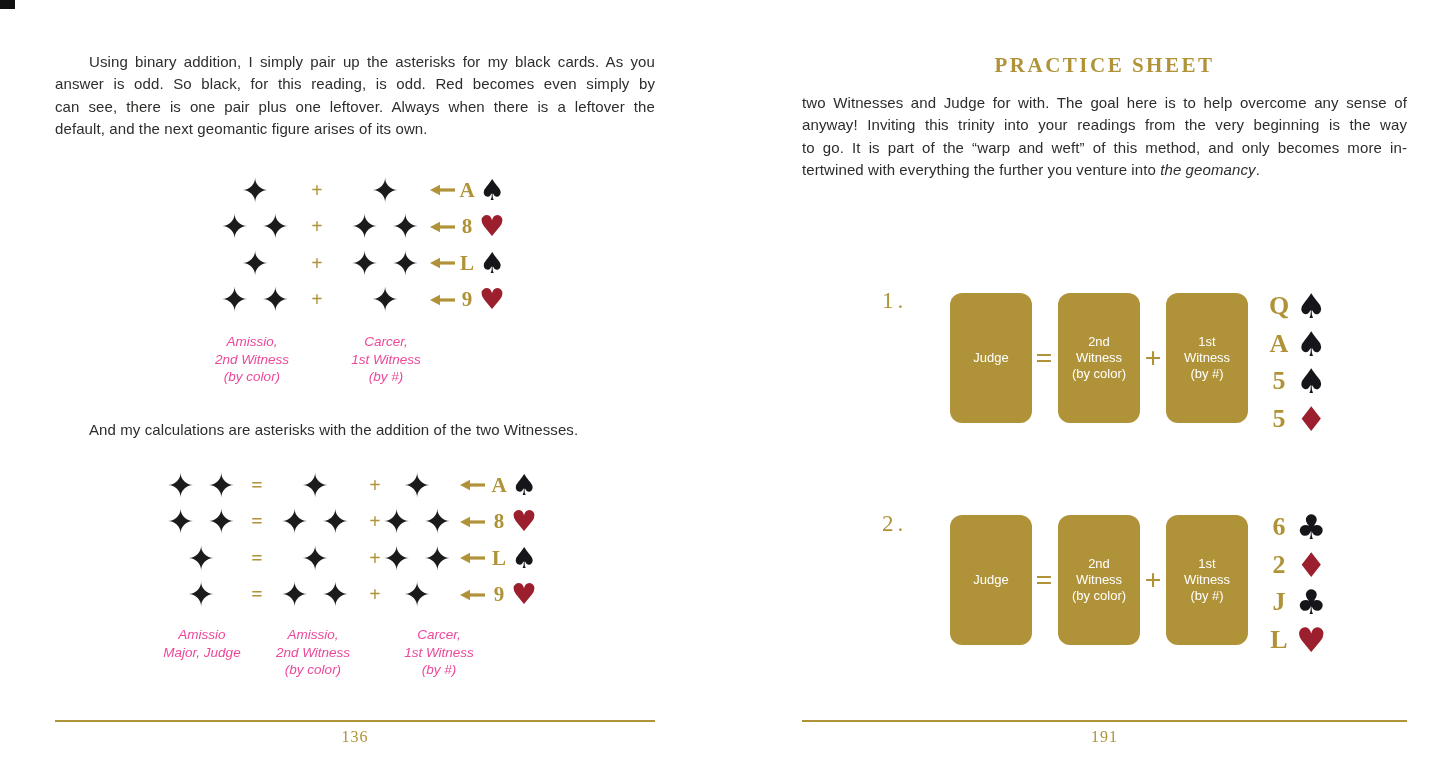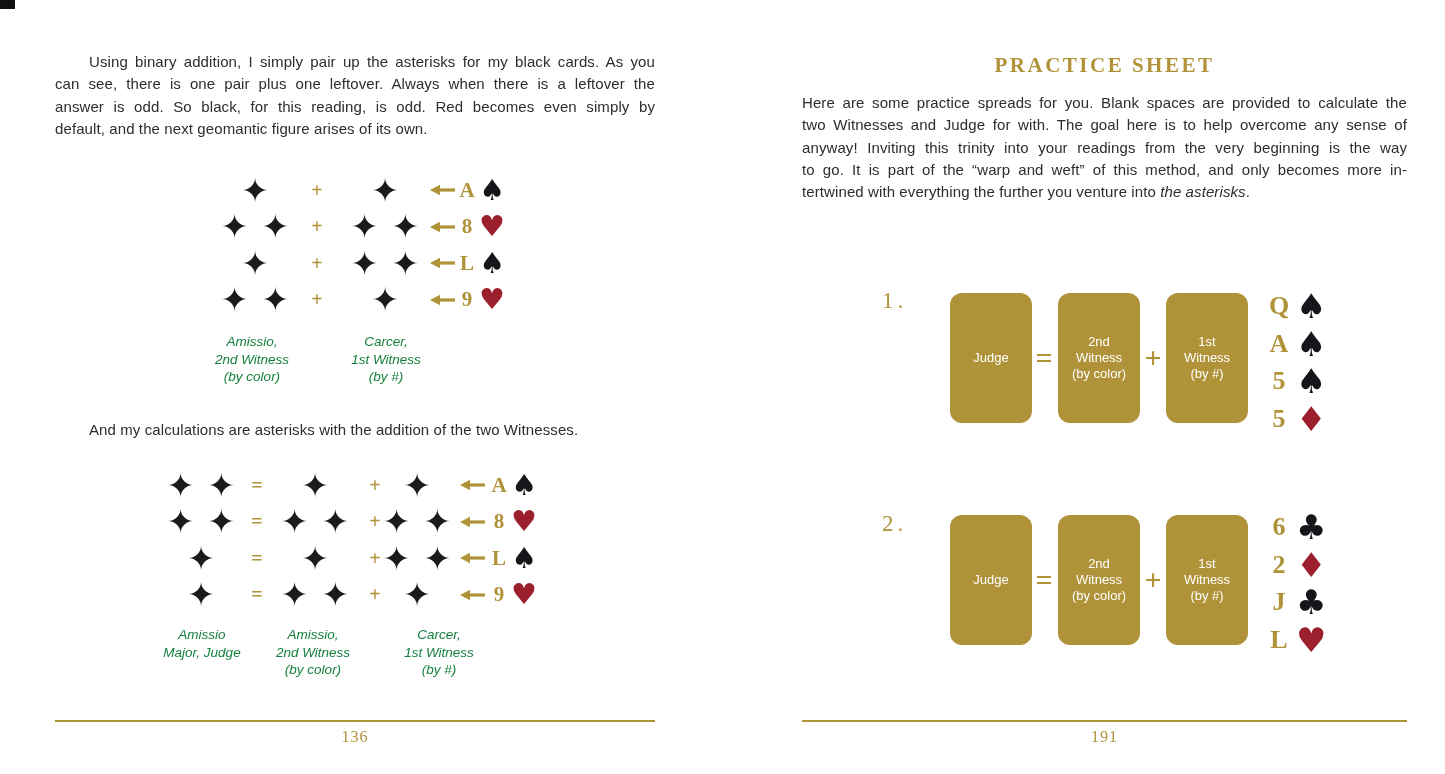--- a/index.html
+++ b/index.html
@@ -24,21 +24,21 @@
   .cell{position:absolute;display:flex;align-items:center;justify-content:center;}
   .star{font-size:33px;line-height:1;color:#1b1b1b;font-family:"DejaVu Sans",sans-serif;}
   .star + .star{margin-left:13px;}
   .op{font-family:"Liberation Serif",serif;font-size:20px;color:var(--gold);font-weight:bold;}
   .arrow{color:var(--gold);line-height:0;}
   .diagram-rank{font-family:"Liberation Serif",serif;font-weight:bold;font-size:21px;color:var(--gold);}
   .diagram-suit{font-size:29px;line-height:1;font-family:"DejaVu Sans",sans-serif;}
   .suit-ink{color:#15151a;}
   .suit-red{color:var(--red);}
   .fig-label{position:absolute;width:150px;text-align:center;font-style:italic;
-             font-size:13.5px;line-height:17.5px;color:#15803d;}
+             font-size:13.5px;line-height:17.5px;color:#ec4899;}
 
   
   .sheet-title{position:absolute;top:53px;left:0;width:100%;text-align:center;
                font-family:"Liberation Serif",serif;font-weight:bold;font-size:21px;
                letter-spacing:2.5px;color:var(--gold);}
   .item-number{position:absolute;font-family:"Liberation Serif",serif;font-size:23px;
                color:var(--gold);letter-spacing:4px;}
   .card-box{position:absolute;width:82px;height:130px;border-radius:12px;background:var(--gold);
             display:flex;flex-direction:column;align-items:center;justify-content:center;
             color:#fff;font-size:13px;line-height:16px;text-align:center;}
@@ -56,22 +56,22 @@
 </style>
 </head>
 <body>
 
 <div class="spread">
   <div class="scan-artifact"></div>
 
   <div class="page" id="page-left">
     <div class="para indent-first" id="para1" style="top:51px;">
         <div class="line">Using binary addition, I simply pair up the asterisks for my black cards. As you</div>
+        <div class="line">answer is odd. So black, for this reading, is odd. Red becomes even simply by</div>
         <div class="line">can see, there is one pair plus one leftover. Always when there is a leftover the</div>
-        <div class="line">answer is odd. So black, for this reading, is odd. Red becomes even simply by</div>
         <div class="line last">default, and the next geomantic figure arises of its own.</div>
       </div>
     <div class="diagram" id="diagram-top" style="top: 172px; height: 146px;">
         <div class="cell" style="left: 140px; top: 0px; width: 120px; height: 36.5px;">
           <span class="star">✦</span>
         </div>
         <div class="cell" style="left: 270px; top: 0px; width: 120px; height: 36.5px;">
           <span class="star">✦</span>
         </div>
         <div class="cell" style="left: 242px; top: 0px; width: 40px; height: 36.5px;">
@@ -268,25 +268,24 @@
       <div class="fig-label" style="left: 309px; top: 626px;">
         <div>Carcer,</div>
         <div>1st Witness</div>
         <div>(by #)</div>
       </div>
     </div>
 
   <div class="page" id="page-right">
     <div class="sheet-title">PRACTICE SHEET</div>
     <div class="para" id="para-right" style="top:92px;">
-        <div class="line">Here are some practice spreads for you. Blank spaces are provided to calculate the</div>
         <div class="line">two Witnesses and Judge for with. The goal here is to help overcome any sense of</div>
         <div class="line">anyway! Inviting this trinity into your readings from the very beginning is the way</div>
         <div class="line">to go. It is part of the “warp and weft” of this method, and only becomes more in-</div>
-        <div class="line last"><span>tertwined with everything the further you venture into </span><em>the asterisks</em><span>.</span></div>
+        <div class="line last"><span>tertwined with everything the further you venture into </span><em>the geomancy</em><span>.</span></div>
       </div>
     <div id="practice-items">
         <div class="item-number" style="left: 80px; top: 288px;">1.</div>
         <div class="card-box" style="left: 148px; top: 293px;">
           <div>Judge</div>
         </div>
         <div class="card-box" style="left: 256px; top: 293px;">
           <div>2nd</div>
           <div>Witness</div>
           <div>(by color)</div>

